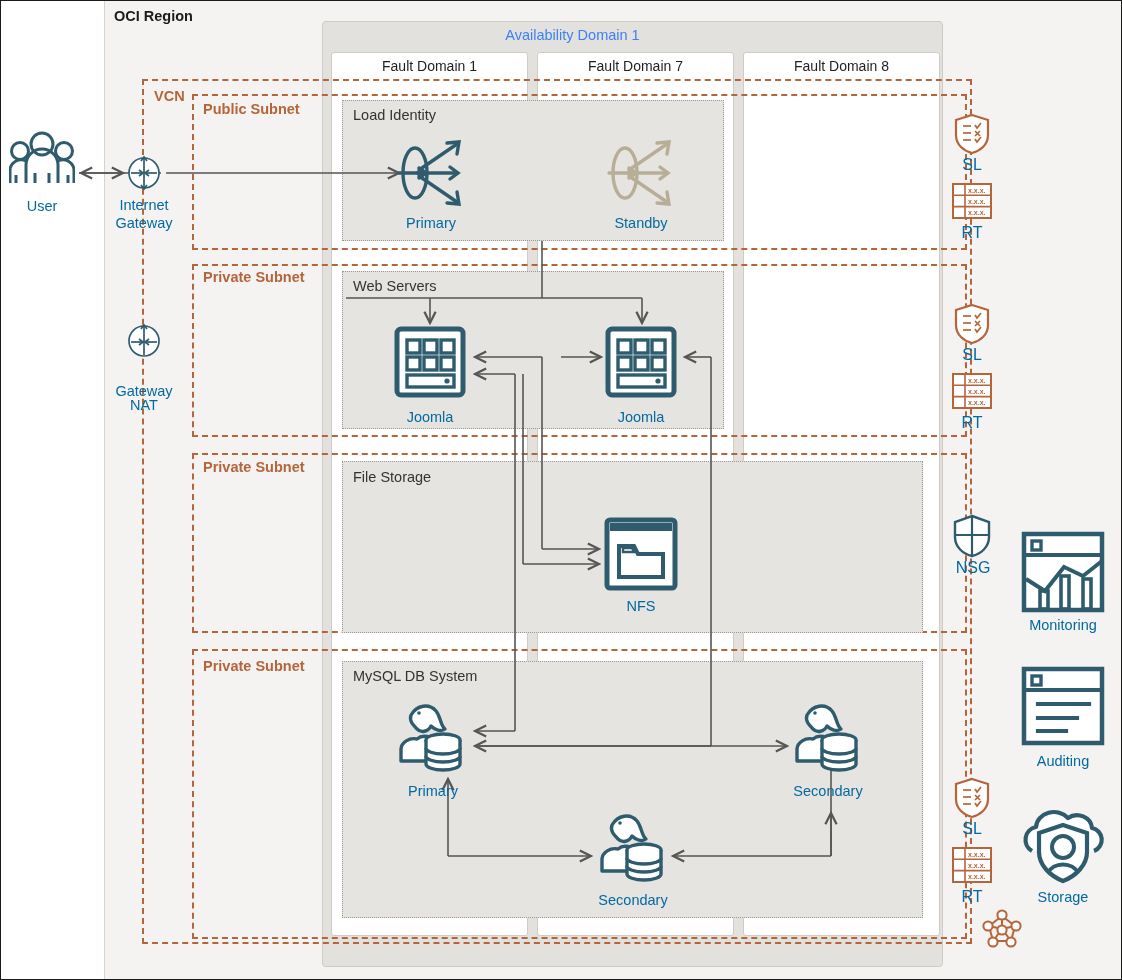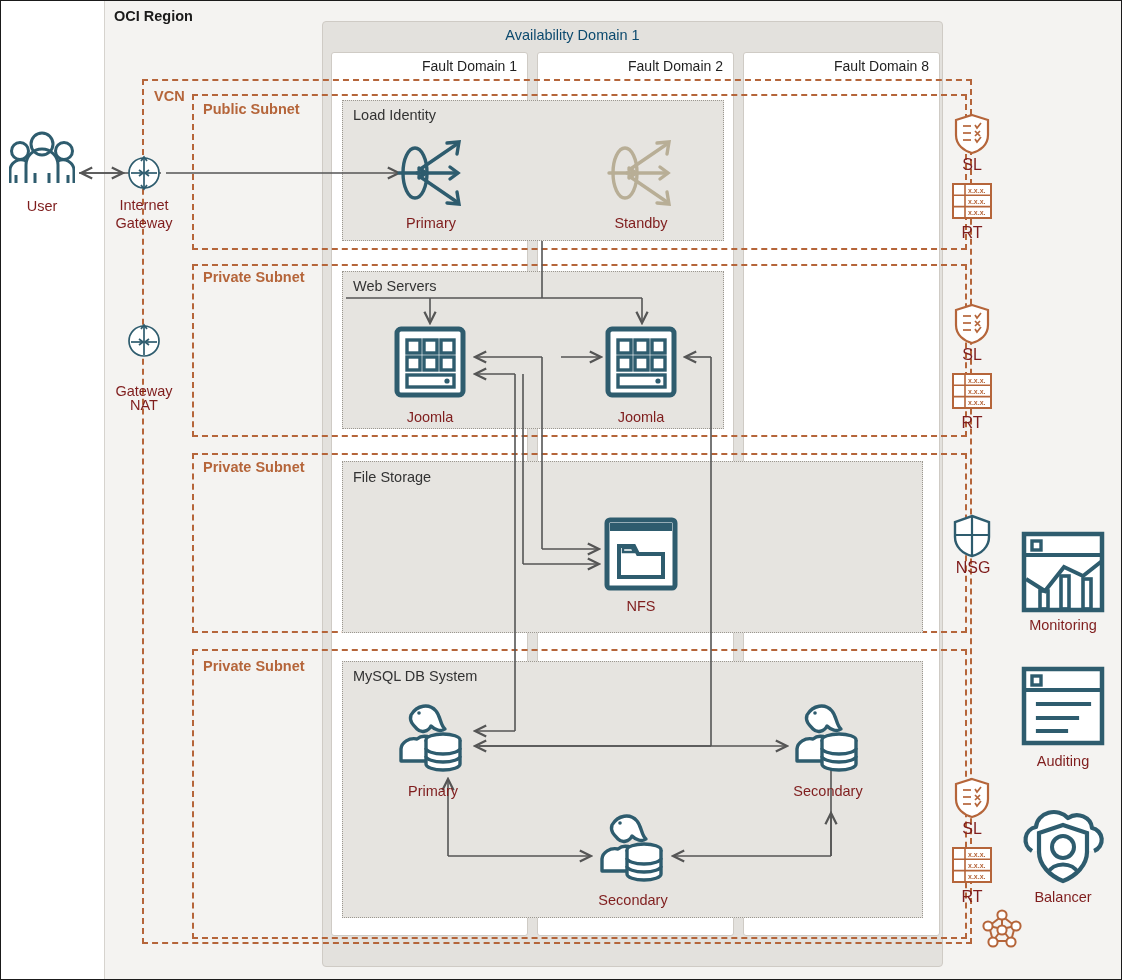--- a/index.html
+++ b/index.html
@@ -7,27 +7,27 @@
   #canvas{position:relative;width:1122px;height:980px;background:#ffffff;overflow:hidden;
           border:1px solid #1a1a1a;box-sizing:border-box;}
   .abs{position:absolute;box-sizing:border-box;}
   .lbl{position:absolute;color:#1f1f1f;white-space:nowrap;}
 
   
   #oci-region{left:103px;top:0px;width:1019px;height:979px;background:#f4f3f1;border:1px solid #d6d3ce;border-right:none;border-top:none;border-bottom:none;}
   #oci-region-title{left:113px;top:7px;font-size:14.5px;font-weight:bold;color:#1b1b1b;}
 
   #ad-box{left:321px;top:20px;width:621px;height:946px;background:#e3e1dd;border:1px solid #cfcbc5;border-radius:4px;}
-  #ad-title{left:321px;top:26px;width:501px;text-align:center;font-size:14.5px;color:#0c4a6e;}
+  #ad-title{left:321px;top:26px;width:501px;text-align:center;font-size:14.5px;color:#3b82f6;}
 
   .fd-col{top:51px;width:197px;height:884px;background:#ffffff;border:1px solid #cfcbc5;border-radius:3px;}
   #fd1{left:330px;}
   #fd2{left:536px;}
   #fd3{left:742px;}
-  .fd-title{top:57px;width:197px;text-align:center;font-size:14px;color:#1f1f1f;margin-left:40px;}
+  .fd-title{top:57px;width:197px;text-align:center;font-size:14px;color:#1f1f1f;}
   #fd1-title{left:330px;}
   #fd2-title{left:536px;}
   #fd3-title{left:742px;}
 
   
   .dashed{border:2px dashed #b5653a;background:transparent;}
   #vcn{left:141px;top:78px;width:830px;height:865px;}
   #vcn-label{left:153px;top:87px;font-size:14.5px;color:#b5653a;font-weight:bold;}
 
   #sub-public{left:191px;top:93px;width:775px;height:156px;}
@@ -46,21 +46,21 @@
   #box-web{left:341px;top:270px;width:382px;height:158px;}
   #box-fs{left:341px;top:460px;width:581px;height:172px;}
   #box-db{left:341px;top:660px;width:581px;height:257px;}
   .svc-title{font-size:14.5px;color:#333;}
   #t-lb{left:352px;top:106px;}
   #t-web{left:352px;top:277px;}
   #t-fs{left:352px;top:468px;}
   #t-db{left:352px;top:667px;}
 
   
-  .cap{font-size:14.5px;color:#7f1d1d;text-align:center;}
+  .cap{font-size:14.5px;color:#0369a1;text-align:center;}
 
   
   .icon{position:absolute;}
 
   
   #wires{position:absolute;left:0;top:0;width:1122px;height:980px;pointer-events:none;}
 </style>
 </head>
 <body>
 
@@ -69,21 +69,21 @@
   <div class="abs" id="oci-region"></div>
   <div class="lbl" id="oci-region-title">OCI Region</div>
 
   <div class="abs" id="ad-box"></div>
   <div class="lbl" id="ad-title">Availability Domain 1</div>
 
   <div class="abs fd-col" id="fd1"></div>
   <div class="abs fd-col" id="fd2"></div>
   <div class="abs fd-col" id="fd3"></div>
   <div class="lbl fd-title" id="fd1-title">Fault Domain 1</div>
-  <div class="lbl fd-title" id="fd2-title">Fault Domain 2</div>
+  <div class="lbl fd-title" id="fd2-title">Fault Domain 7</div>
   <div class="lbl fd-title" id="fd3-title">Fault Domain 8</div>
 
   <div class="abs dashed" id="vcn"></div>
   <div class="lbl" id="vcn-label">VCN</div>
 
   <div class="abs dashed" id="sub-public"></div>
   <div class="abs dashed" id="sub-priv-web"></div>
   <div class="abs dashed" id="sub-priv-fs"></div>
   <div class="abs dashed" id="sub-priv-db"></div>
   <div class="lbl sub-label" id="lbl-public">Public Subnet</div>
@@ -477,15 +477,15 @@
   <div class="lbl cap" style="left:1002px;top:752px;width:120px;">Auditing</div>
 
   <div class="icon" style="left:1018px;top:806px;width:88px;height:78px;">
     <svg viewBox="0 0 88 78" width="88" height="78">
       <path d="M13,44 a13,13 0 0 1 4,-24 a18,16 0 0 1 32,-9 a15,14 0 0 1 24,10 a12,12 0 0 1 2,23" fill="#fff" stroke="#2e5c6e" stroke-width="4.2" stroke-linejoin="round"></path>
       <path d="M44,18 L68,26 L68,45 C68,58 57,69 44,74 C31,69 20,58 20,45 L20,26 Z" fill="#fff" stroke="#2e5c6e" stroke-width="4.2"></path>
       <circle cx="44" cy="40" r="11" fill="none" stroke="#2e5c6e" stroke-width="4"></circle>
       <path d="M29,66 a16,13 0 0 1 30,0" fill="none" stroke="#2e5c6e" stroke-width="4"></path>
     </svg>
   </div>
-  <div class="lbl cap" style="left:1002px;top:888px;width:120px;">Balancer</div>
+  <div class="lbl cap" style="left:1002px;top:888px;width:120px;">Storage</div>
 
 </div>
 
 </body></html>

